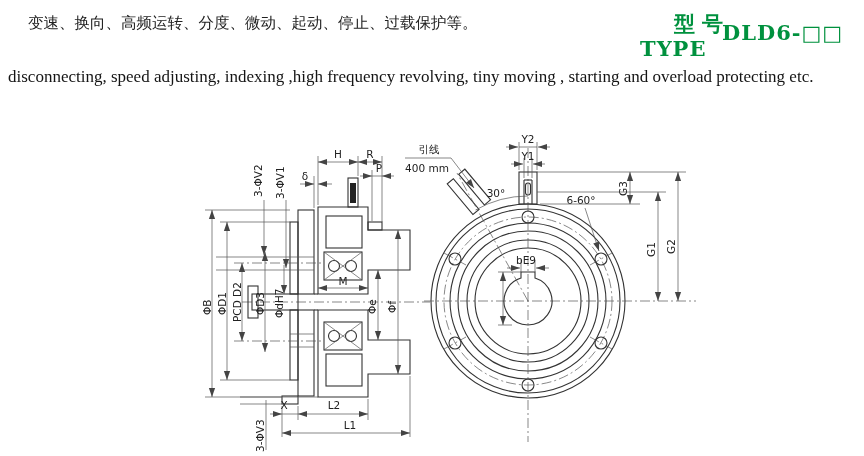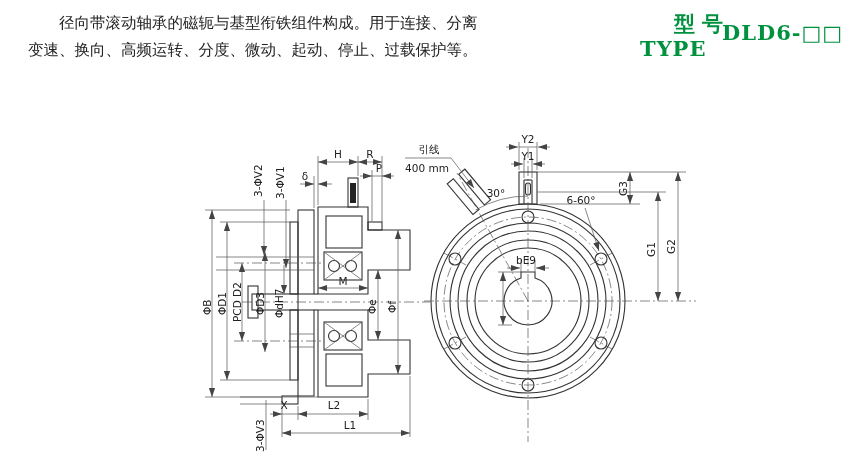--- a/index.html
+++ b/index.html
@@ -20,29 +20,29 @@
   svg text{font-family:"DejaVu Sans",sans-serif;font-size:10.5px;fill:#222}
   .ol{stroke:#333;fill:none;stroke-width:1.1}
   .dm{stroke:#555;fill:none;stroke-width:0.7}
   .cl{stroke:#555;fill:none;stroke-width:0.7;stroke-dasharray:10 3 2 3}
   .th{stroke:#555;fill:none;stroke-width:0.7}
 </style>
 </head>
 <body>
 
 <div class="cn">
-  <div class="l1">径向带滚动轴承的磁轭与基型衔铁组件构成。用于连接、分离</div>
   <div>变速、换向、高频运转、分度、微动、起动、停止、过载保护等。</div>
 </div>
 
 <div class="hdr-cn">型号</div>
 <div class="hdr-en">TYPE</div>
 <div class="model">DLD6-□□</div>
 
 <div class="en">
+  <div>disconnecting, speed adjusting, indexing ,high frequency revolving, tiny moving , starting and overload protecting etc.</div>
 </div>
 
 <svg class="draw" width="864" height="456" viewBox="0 0 864 456">
   <defs>
     <marker id="arr" viewBox="0 0 10 8" refX="9.5" refY="4" markerWidth="10" markerHeight="8" orient="auto-start-reverse" markerUnits="userSpaceOnUse">
       <path d="M0.5,0.9 L9.5,4 L0.5,7.1 z" fill="#444"></path>
     </marker>
     <pattern id="h1" patternUnits="userSpaceOnUse" width="5" height="5" patternTransform="rotate(45)">
       <line x1="0" y1="0" x2="0" y2="5" stroke="#777" stroke-width="0.8"></line>
     </pattern>

